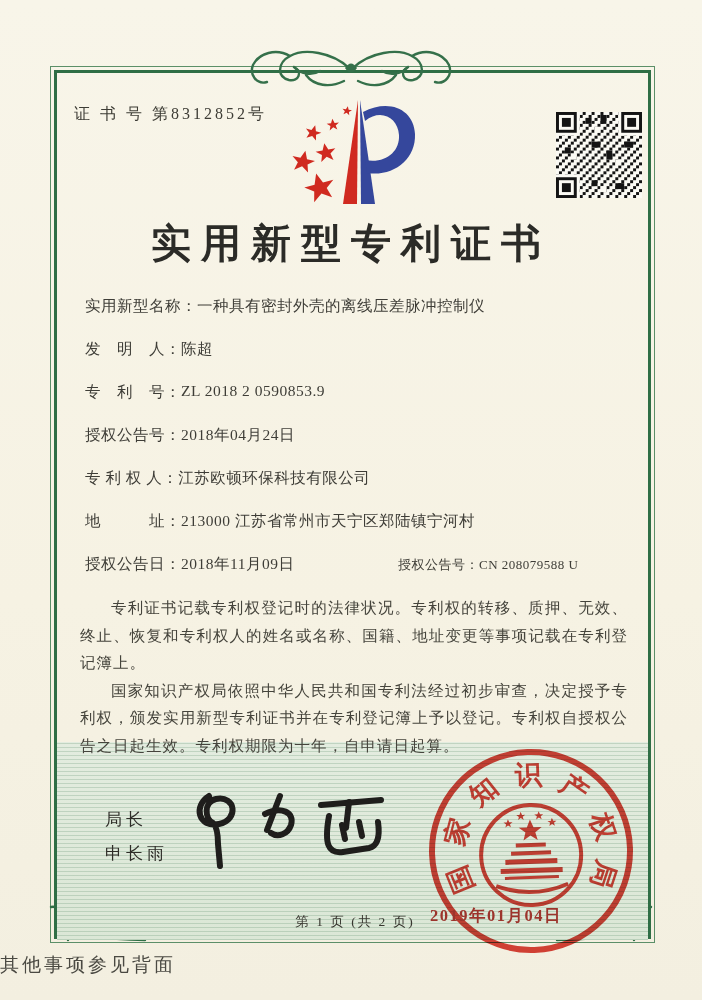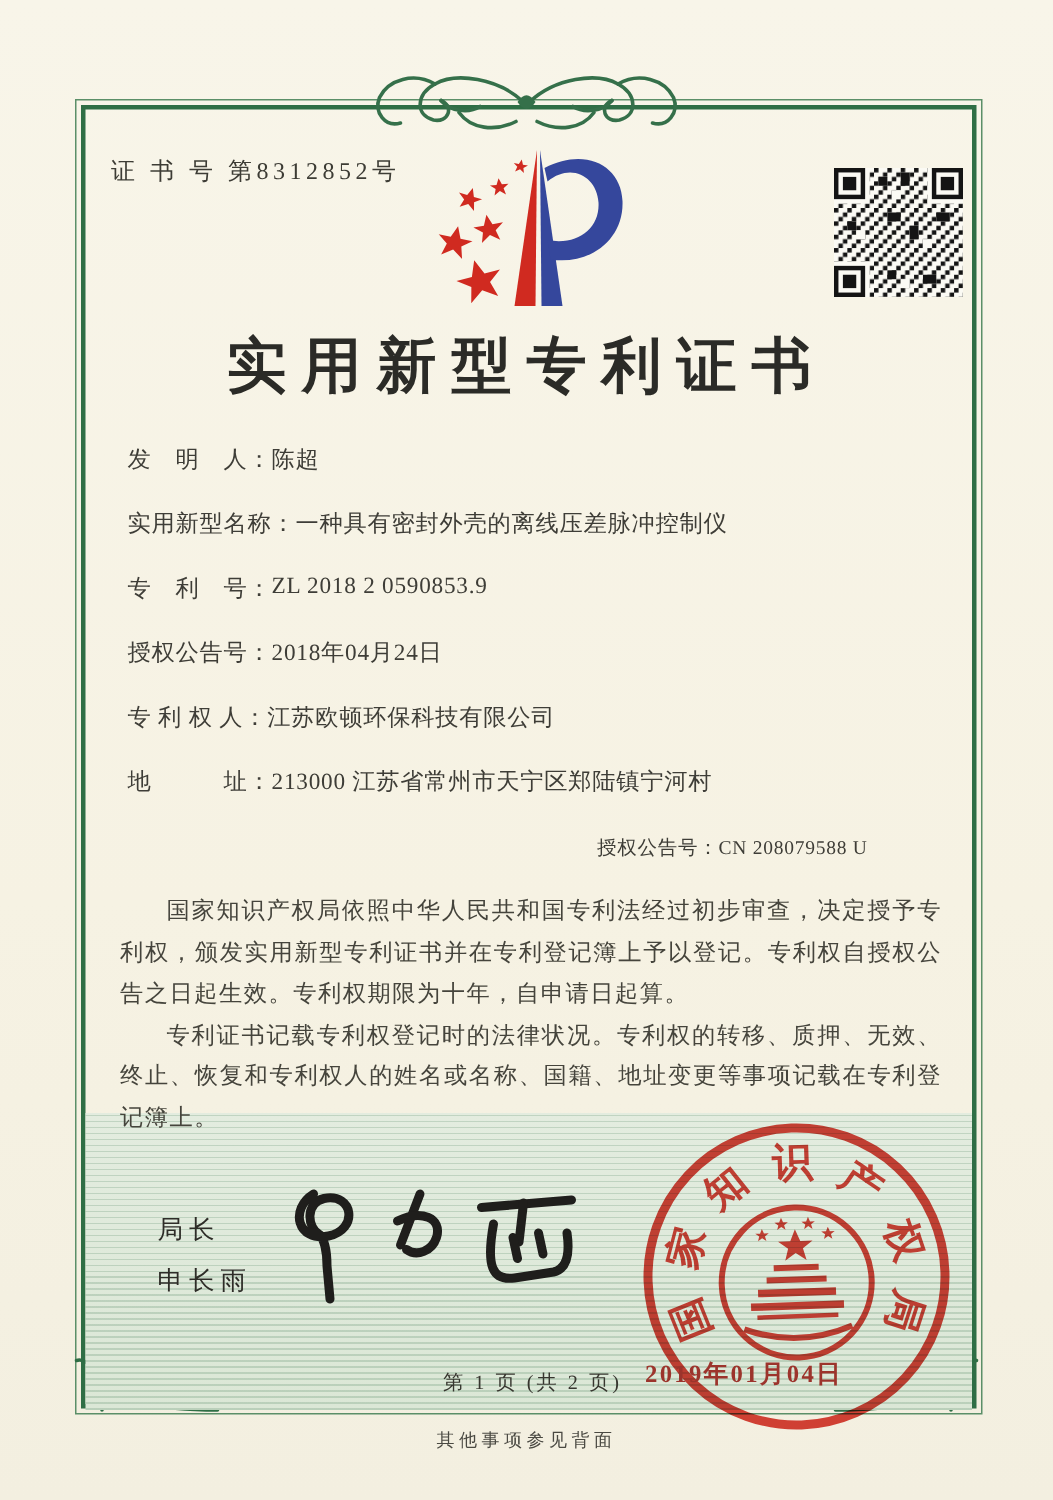--- a/index.html
+++ b/index.html
@@ -17,21 +17,21 @@
   .frow .lab{white-space:pre;}
   .frow .val{white-space:pre;}
   .grant-no{position:absolute;left:398px;top:556px;font-size:13px;color:#3e3d37;letter-spacing:.5px;}
   .paras{position:absolute;left:80px;top:594px;width:548px;font-size:15.5px;line-height:27.5px;color:#45443c;text-align:justify;letter-spacing:1px;}
   .paras p{margin:0;text-indent:2em;}
   .director{position:absolute;left:90px;top:803px;font-size:17px;color:#2e2d28;letter-spacing:4px;line-height:34px;margin-left:15px;}
   .sig{position:absolute;left:183px;top:772px;}
   .seal{position:absolute;left:424px;top:744px;width:214px;height:214px;mix-blend-mode:multiply;opacity:.93;transform:rotate(-2deg);}
   .seal-date{position:absolute;left:430px;top:905px;font-size:16.5px;color:#9c342c;letter-spacing:1.5px;font-weight:bold;}
   .page-no{position:absolute;left:4px;top:913px;width:702px;text-align:center;font-size:13.5px;color:#37362f;letter-spacing:2px;}
-  .foot-note{position:absolute;left:0;top:952px;width:702px;text-align:center;font-size:12px;color:#4a4942;letter-spacing:3px;}
+  .foot-note{position:absolute;left:0;top:952px;width:702px;font-size:19px;color:#4a4942;letter-spacing:3px;}
   .logo{position:absolute;left:286px;top:96px;}
   .qr{position:absolute;left:556px;top:112px;}
   .ornament{position:absolute;left:246px;top:44px;}
   .corner{position:absolute;}
   .corner.bl{left:47px;top:843px;}
   .corner.br{left:555px;top:843px;transform:scaleX(-1);}
 </style>
 </head>
 <body>
 
@@ -131,52 +131,56 @@
       <rect x="0" y="22" width="7" height="7"></rect>
         <rect x="1" y="23" width="5" height="5" fill="#fbfaf4"></rect>
         <rect x="2" y="24" width="3" height="3"></rect>
     </g>
   </svg>
 
   <div class="title">实用新型专利证书</div>
 
   <div class="fields">
     <div class="frow">
+      <span class="lab">实用新型名称：</span>
+      <span class="val">一种具有密封外壳的离线压差脉冲控制仪</span>
+    </div>
+    <div class="frow">
       <span class="lab">发　明　人：</span>
       <span class="val">陈超</span>
     </div>
     <div class="frow">
-      <span class="lab">实用新型名称：</span>
-      <span class="val">一种具有密封外壳的离线压差脉冲控制仪</span>
-    </div>
-    <div class="frow">
       <span class="lab">专　利　号：</span>
       <span class="val">ZL 2018 2 0590853.9</span>
     </div>
     <div class="frow">
       <span class="lab">授权公告号：</span>
       <span class="val">2018年04月24日</span>
     </div>
     <div class="frow">
       <span class="lab">专 利 权 人：</span>
       <span class="val">江苏欧顿环保科技有限公司</span>
     </div>
     <div class="frow">
       <span class="lab">地　　　址：</span>
       <span class="val">213000 江苏省常州市天宁区郑陆镇宁河村</span>
     </div>
+    <div class="frow">
+      <span class="lab">授权公告日：</span>
+      <span class="val">2018年11月09日</span>
+    </div>
   </div>
 
   <div class="grant-no">
     <span>授权公告号：</span><span>CN 208079588 U</span>
   </div>
 
   <div class="paras">
+    <p>专利证书记载专利权登记时的法律状况。专利权的转移、质押、无效、终止、恢复和专利权人的姓名或名称、国籍、地址变更等事项记载在专利登记簿上。</p>
     <p>国家知识产权局依照中华人民共和国专利法经过初步审查，决定授予专利权，颁发实用新型专利证书并在专利登记簿上予以登记。专利权自授权公告之日起生效。专利权期限为十年，自申请日起算。</p>
-    <p>专利证书记载专利权登记时的法律状况。专利权的转移、质押、无效、终止、恢复和专利权人的姓名或名称、国籍、地址变更等事项记载在专利登记簿上。</p>
   </div>
 
   <div class="director">
     <div>局长</div>
     <div>申长雨</div>
   </div>
 
   <svg class="sig" width="210" height="105" viewBox="0 0 210 105">
     <g stroke="#1f1e1c" stroke-width="6" fill="none" stroke-linecap="round" stroke-linejoin="round">
       <path d="M26,24 C10,34 15,56 36,52 C56,48 53,23 33,27 C20,30 22,47 30,51 C33,54 35,62 35,72 L37,94"></path>

